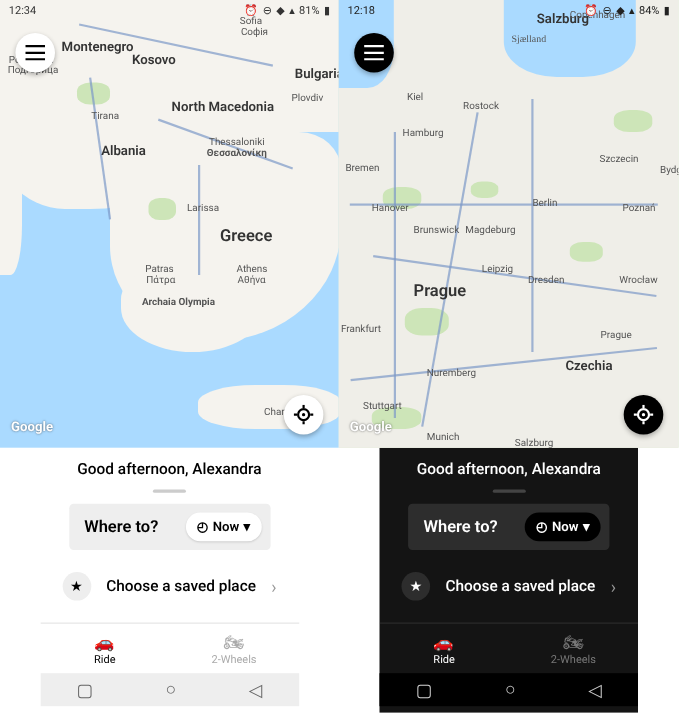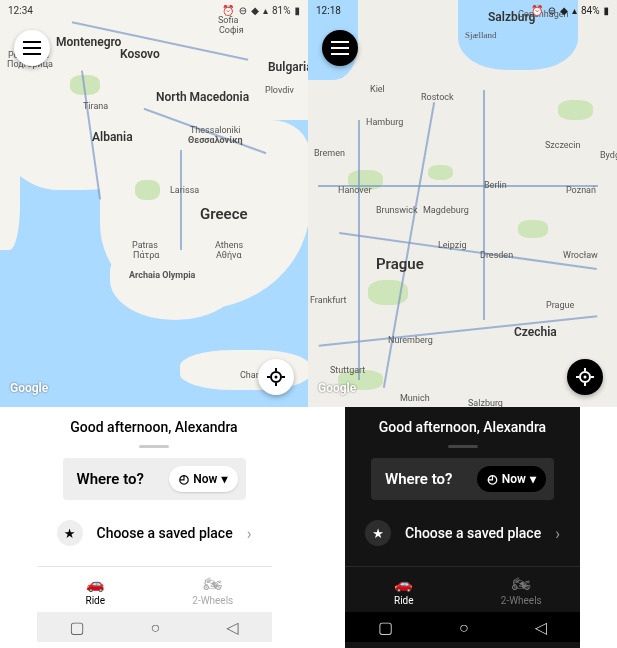--- a/index.html
+++ b/index.html
@@ -197,21 +197,21 @@
         <span class="city-label" style="left: 258px; top: 185px;">Poznań</span>
         <span class="city-label" style="left: 68px; top: 205px;">Brunswick</span>
         <span class="city-label" style="left: 115px; top: 205px;">Magdeburg</span>
         <span class="city-label" style="left: 130px; top: 240px;">Leipzig</span>
         <span class="city-label" style="left: 172px; top: 250px;">Dresden</span>
         <span class="city-label" style="left: 255px; top: 250px;">Wrocław</span>
         <span class="city-label" style="left: 2px; top: 295px;">Frankfurt</span>
         <span class="city-label" style="left: 210px; top: 300px; margin-left: 28px;">Prague</span>
         <span class="city-label" style="left: 80px; top: 335px;">Nuremberg</span>
         <span class="city-label" style="left: 22px; top: 365px;">Stuttgart</span>
-        <span class="city-label" style="left: 92px; top: 393px;">Munich</span>
+        <span class="city-label" style="left: 80px; top: 393px;">Munich</span>
         <span class="city-label" style="left: 160px; top: 398px;">Salzburg</span>
       <div class="menu-btn">
         <svg width="18" height="14" viewBox="0 0 18 14">
             <path d="M0 1h18M0 7h18M0 13h18" stroke="currentColor" stroke-width="2"></path>
           </svg>
       </div>
       <div class="locate-btn">
         <svg width="18" height="18" viewBox="0 0 18 18">
             <circle cx="9" cy="9" r="5" fill="none" stroke="currentColor" stroke-width="2"></circle>
             <circle cx="9" cy="9" r="1.5" fill="currentColor"></circle>

